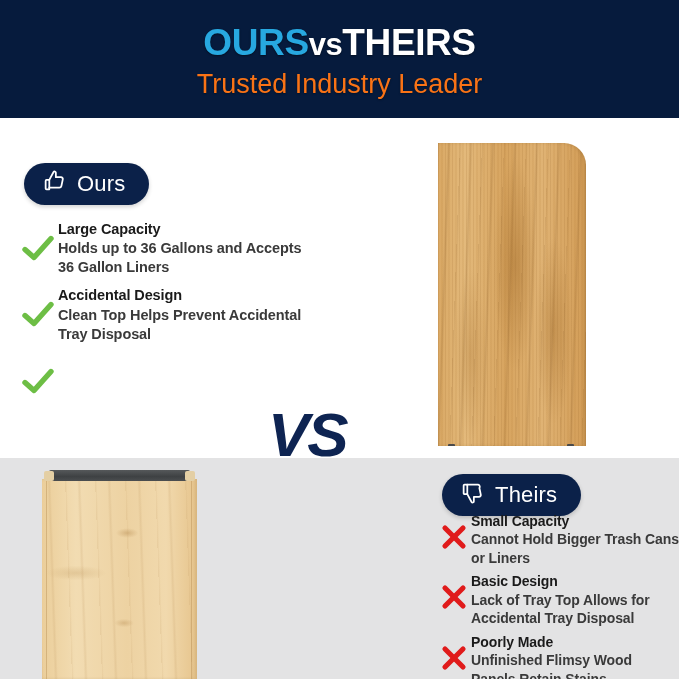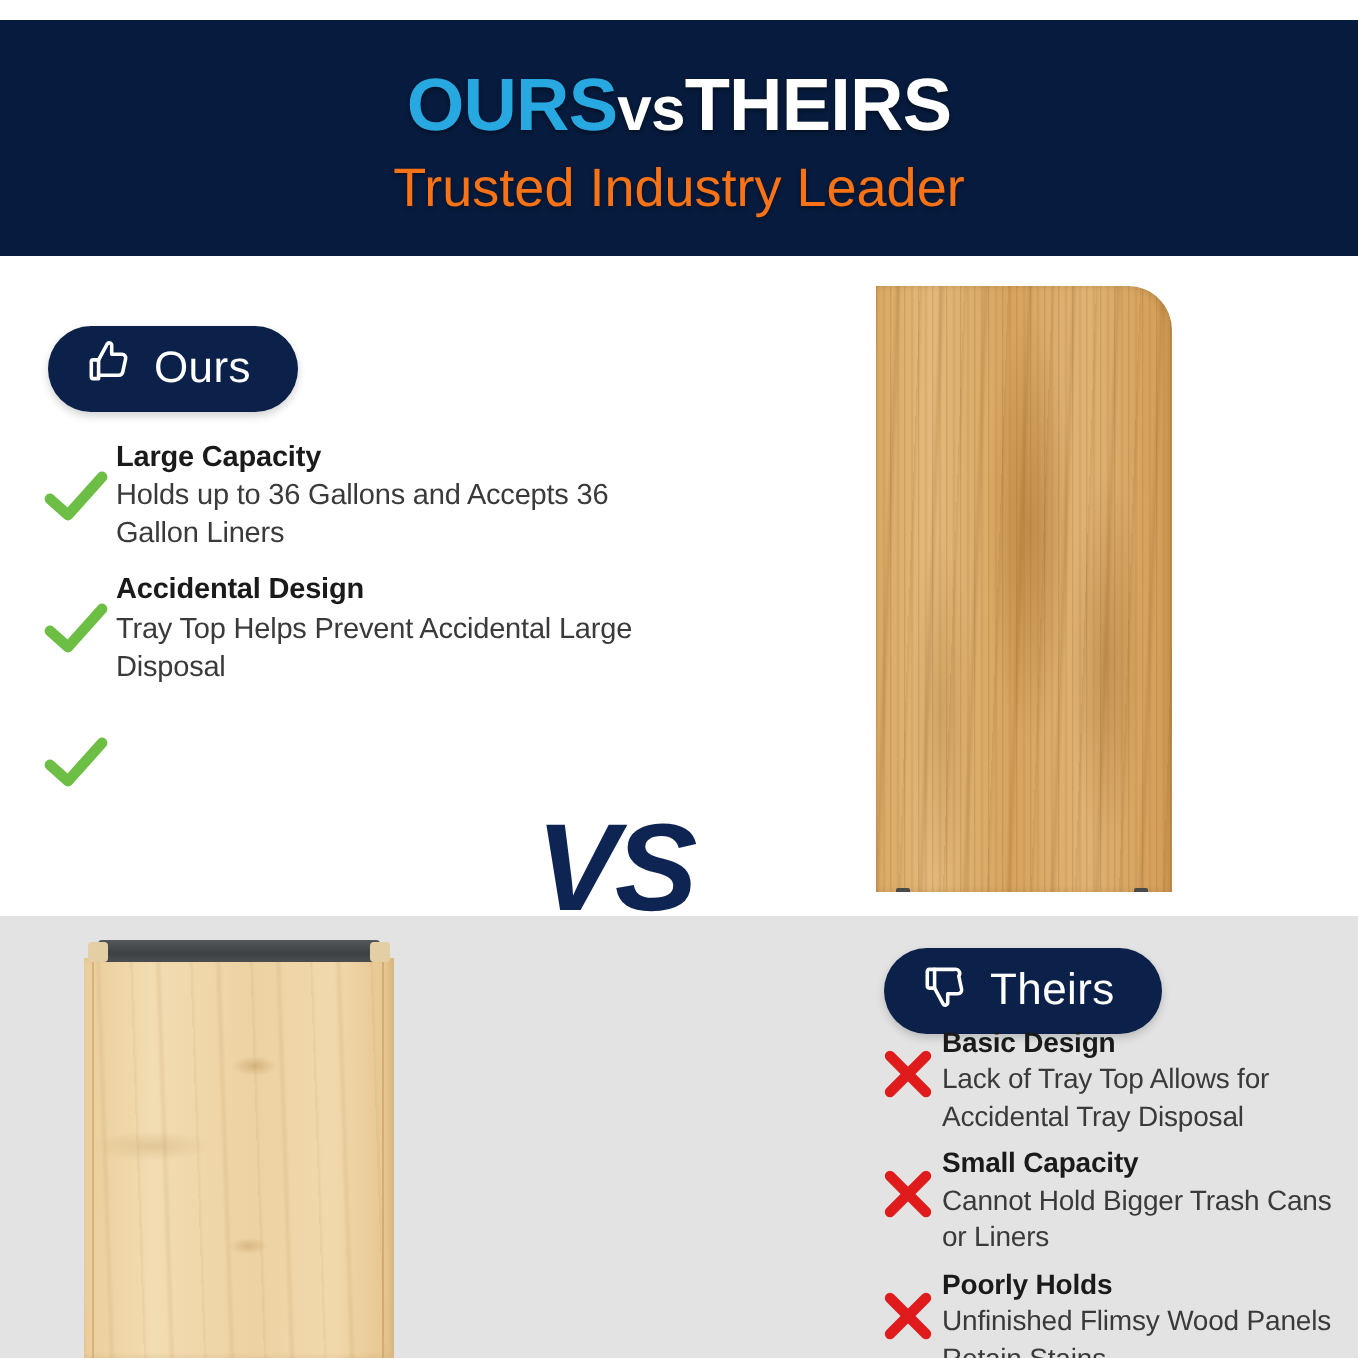--- a/index.html
+++ b/index.html
@@ -27,21 +27,20 @@
     top: 0;
     width: 679px;
     height: 118px;
     background: #061B3D;
     display: flex;
     flex-direction: column;
     align-items: center;
     justify-content: center;
     box-sizing: border-box;
     padding-top: 6px;
-    margin-top: 10px;
   }
   .header-title {
     font-size: 37px;
     font-weight: 700;
     letter-spacing: -0.4px;
     line-height: 1.05;
     white-space: nowrap;
     text-shadow: 0 1px 2px rgba(0,0,0,.45);
   }
   .ht-ours { color: #27A8E0; }
@@ -115,21 +114,21 @@
   .feature-text { flex: 1 1 auto; }
   .feature-title {
     font-size: 14.5px;
     font-weight: 700;
     color: #1A1A1A;
     line-height: 1.32;
     letter-spacing: -0.1px;
   }
   .feature-desc {
     font-size: 14.5px;
-    font-weight: 400;
+    font-weight: 700;
     color: #3A3A3A;
     line-height: 1.32;
     letter-spacing: -0.1px;
   }
   #list-theirs .feature-title { font-size: 14px; }
   #list-theirs .feature-desc  { font-size: 14px; }
 
   
   .vs-text {
     position: absolute;
@@ -302,21 +301,21 @@
     </div>
 
     <div class="feature-row">
       <span class="mark">
         <svg width="34" height="28" viewBox="0 0 34 28" fill="none" stroke="#6DBE45" stroke-width="5.4" stroke-linecap="round" stroke-linejoin="round">
           <path d="M4 15.5 L13 23.5 L30 4.5"></path>
         </svg>
       </span>
       <span class="feature-text">
         <div class="feature-title">Accidental Design</div>
-        <div class="feature-desc">Tray Top Helps Prevent Accidental Large Disposal</div>
+        <div class="feature-desc">Clean Top Helps Prevent Accidental Tray Disposal</div>
       </span>
     </div>
 
     <div class="feature-row">
       <span class="mark">
         <svg width="34" height="28" viewBox="0 0 34 28" fill="none" stroke="#6DBE45" stroke-width="5.4" stroke-linecap="round" stroke-linejoin="round">
           <path d="M4 15.5 L13 23.5 L30 4.5"></path>
         </svg>
       </span>
     </div>
@@ -338,46 +337,46 @@
   <div class="feature-list" id="list-theirs">
 
     <div class="feature-row">
       <span class="mark">
         <svg width="26" height="26" viewBox="0 0 26 26" fill="none" stroke="#E01B1B" stroke-width="5.2" stroke-linecap="round">
           <path d="M4 4 L22 22"></path>
           <path d="M22 4 L4 22"></path>
         </svg>
       </span>
       <span class="feature-text">
-        <div class="feature-title">Basic Design</div>
-        <div class="feature-desc">Lack of Tray Top Allows for Accidental Tray Disposal</div>
+        <div class="feature-title">Small Capacity</div>
+        <div class="feature-desc">Cannot Hold Bigger Trash Cans or Liners</div>
       </span>
     </div>
 
     <div class="feature-row">
       <span class="mark">
         <svg width="26" height="26" viewBox="0 0 26 26" fill="none" stroke="#E01B1B" stroke-width="5.2" stroke-linecap="round">
           <path d="M4 4 L22 22"></path>
           <path d="M22 4 L4 22"></path>
         </svg>
       </span>
       <span class="feature-text">
-        <div class="feature-title">Small Capacity</div>
-        <div class="feature-desc">Cannot Hold Bigger Trash Cans or Liners</div>
+        <div class="feature-title">Basic Design</div>
+        <div class="feature-desc">Lack of Tray Top Allows for Accidental Tray Disposal</div>
       </span>
     </div>
 
     <div class="feature-row">
       <span class="mark">
         <svg width="26" height="26" viewBox="0 0 26 26" fill="none" stroke="#E01B1B" stroke-width="5.2" stroke-linecap="round">
           <path d="M4 4 L22 22"></path>
           <path d="M22 4 L4 22"></path>
         </svg>
       </span>
       <span class="feature-text">
-        <div class="feature-title">Poorly Holds</div>
+        <div class="feature-title">Poorly Made</div>
         <div class="feature-desc">Unfinished Flimsy Wood Panels Retain Stains</div>
       </span>
     </div>
 
   </div>
 
 </div>
 
 </body></html>

